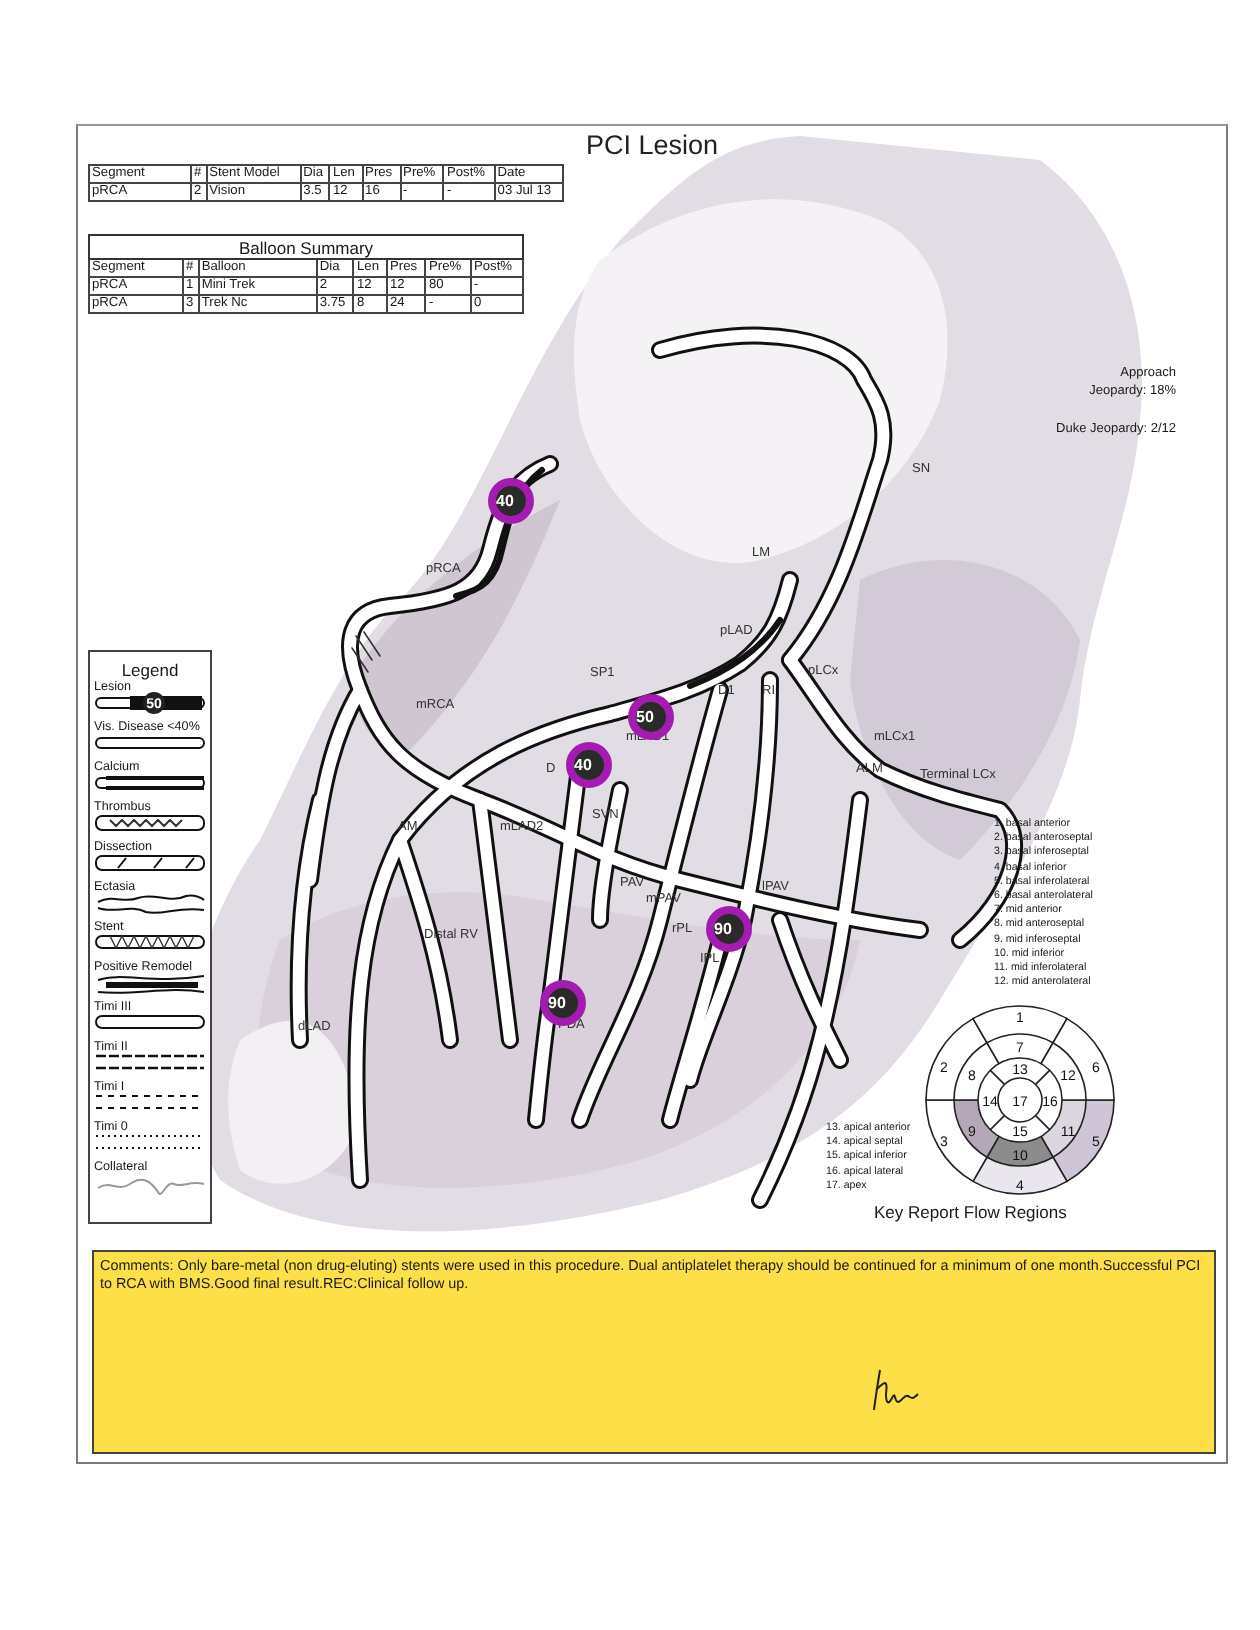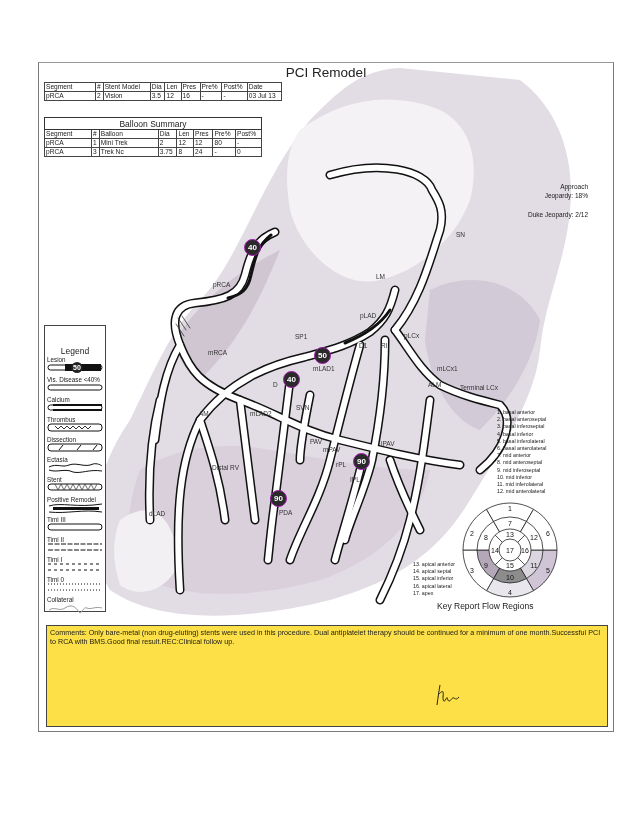--- a/index.html
+++ b/index.html
@@ -5,23 +5,23 @@
   html, body { margin:0; padding:0; background:#ffffff; }
   body { width:630px; height:815px; position:relative; overflow:hidden; font-family:"Liberation Sans", sans-serif; color:#1a1a1a; }
   .page-frame { position:absolute; left:38px; top:62px; width:574px; height:668px; border:1px solid #7a7a7a; border-top-color:#999; }
   .title { position:absolute; left:0; width:100%; top:2px; text-align:center; font-size:13.5px; color:#222; }
   .heart { position:absolute; left:0; top:0; width:630px; height:815px; }
   table.summary { position:absolute; border-collapse:collapse; font-size:6.6px; background:#fff; border:1px solid #333; }
   table.summary th.cap { font-size:8.5px; font-weight:normal; text-align:center; border:1px solid #333; padding:0; height:11px; }
   table.summary td { border:1px solid #444; padding:0 1px; height:8px; line-height:8px; white-space:nowrap; }
   table.summary tr.head td { }
   .label { position:absolute; font-size:6.5px; color:#333; white-space:nowrap; }
-  .badge { position:absolute; width:15px; height:15px; border-radius:50%; background:#2a2a2a; color:#fff; font-size:8px; font-weight:bold; text-align:center; line-height:15px; border:1px solid #a21caf; }
+  .badge { position:absolute; width:15px; height:15px; border-radius:50%; background:#2a2a2a; color:#fff; font-size:8px; font-weight:bold; text-align:left; line-height:15px; border:4px solid #a21caf; }
   .legend { position:absolute; left:44px; top:325px; width:60px; height:285px; border:1px solid #444; background:#fff; font-size:6.3px; }
-  .legend .lg-title { text-align:center; font-size:8.5px; margin-top:20px; }
+  .legend .lg-title { text-align:center; font-size:8.5px; margin-top:4px; }
   .legend .item { position:relative; height:20px; margin-left:2px; }
   .legend .item .nm { position:absolute; left:0; top:0; white-space:nowrap; }
   .legend .item svg { position:absolute; left:0; top:6px; }
   .approach { position:absolute; right:42px; top:183px; font-size:6.5px; text-align:right; line-height:8.5px; }
   .duke { position:absolute; right:42px; top:211px; font-size:6.5px; text-align:right; }
   .seg-list { position:absolute; left:497px; top:409px; font-size:5.3px; line-height:7.2px; }
   .seg-list2 { position:absolute; left:413px; top:561px; font-size:5.3px; line-height:7.2px; }
   .flow-title { position:absolute; left:437px; top:601px; font-size:8.5px; }
   .comments { position:absolute; left:46px; top:625px; width:560px; height:100px; border:1px solid #444; background:#fde047; font-size:7.2px; line-height:9px; }
   .comments .txt { padding:2px 3px; }
@@ -77,21 +77,21 @@
 
     <path d="M268,235 C255,245 252,258 248,275 C245,290 238,295 225,298" stroke="#111" stroke-width="3" transform="translate(3,0)"></path>
 
     <path d="M390,310 C380,325 365,335 345,343" stroke="#111" stroke-width="3"></path>
 
     <path d="M178,318 L186,330 M182,316 L190,328 M176,324 L184,336" stroke="#333" stroke-width="0.8"></path>
   </g>
 </svg>
 
 <div class="page-frame">
-  <div class="title">PCI Remodel</div>
+  <div class="title">PCI Lesion</div>
 </div>
 
 <table class="summary" style="left:44px; top:82px; width:238px;">
   <tbody>
   <tr class="head">
     <td style="width:48px">Segment</td>
     <td>#</td>
     <td style="width:44px">Stent Model</td>
     <td>Dia</td>
     <td>Len</td>

